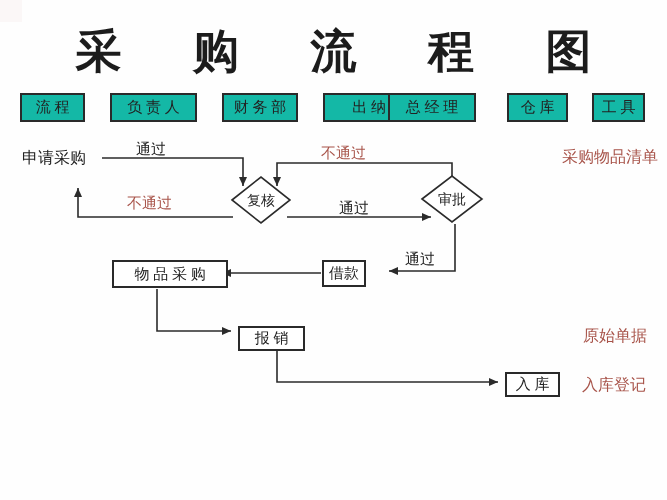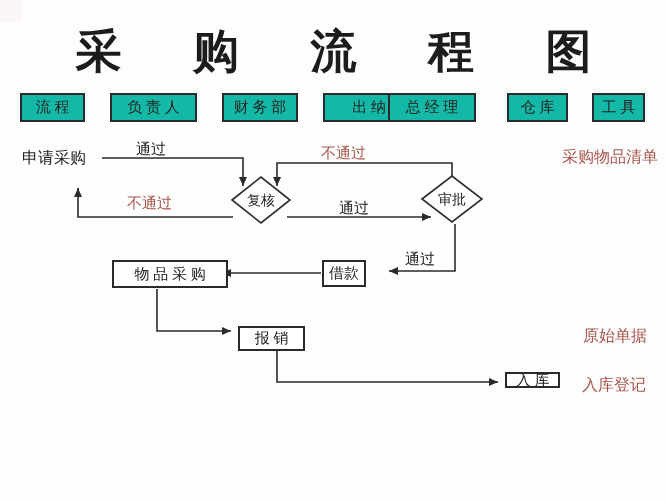--- a/index.html
+++ b/index.html
@@ -94,21 +94,21 @@
 
   <div class="abs flow-box" style="left:112px;top:260px;width:116px;height:28px;">
       <span>物 品 采 购</span>
     </div>
   <div class="abs flow-box" style="left:322px;top:260px;width:44px;height:27px;">
       <span>借款</span>
     </div>
   <div class="abs flow-box" style="left:238px;top:318px;width:67px;height:25px;margin-top:8px;">
       <span>报 销</span>
     </div>
-  <div class="abs flow-box" style="left:505px;top:372px;width:55px;height:16px;">
+  <div class="abs flow-box" style="left:505px;top:372px;width:55px;height:25px;">
       <span>入 库</span>
     </div>
 
   <div class="abs annot" style="left:562px;top:147px;">采购物品清单</div>
   <div class="abs annot" style="left:583px;top:326px;">原始单据</div>
   <div class="abs annot" style="left:582px;top:375px;">入库登记</div>
 
 </div>
 
 </body></html>

